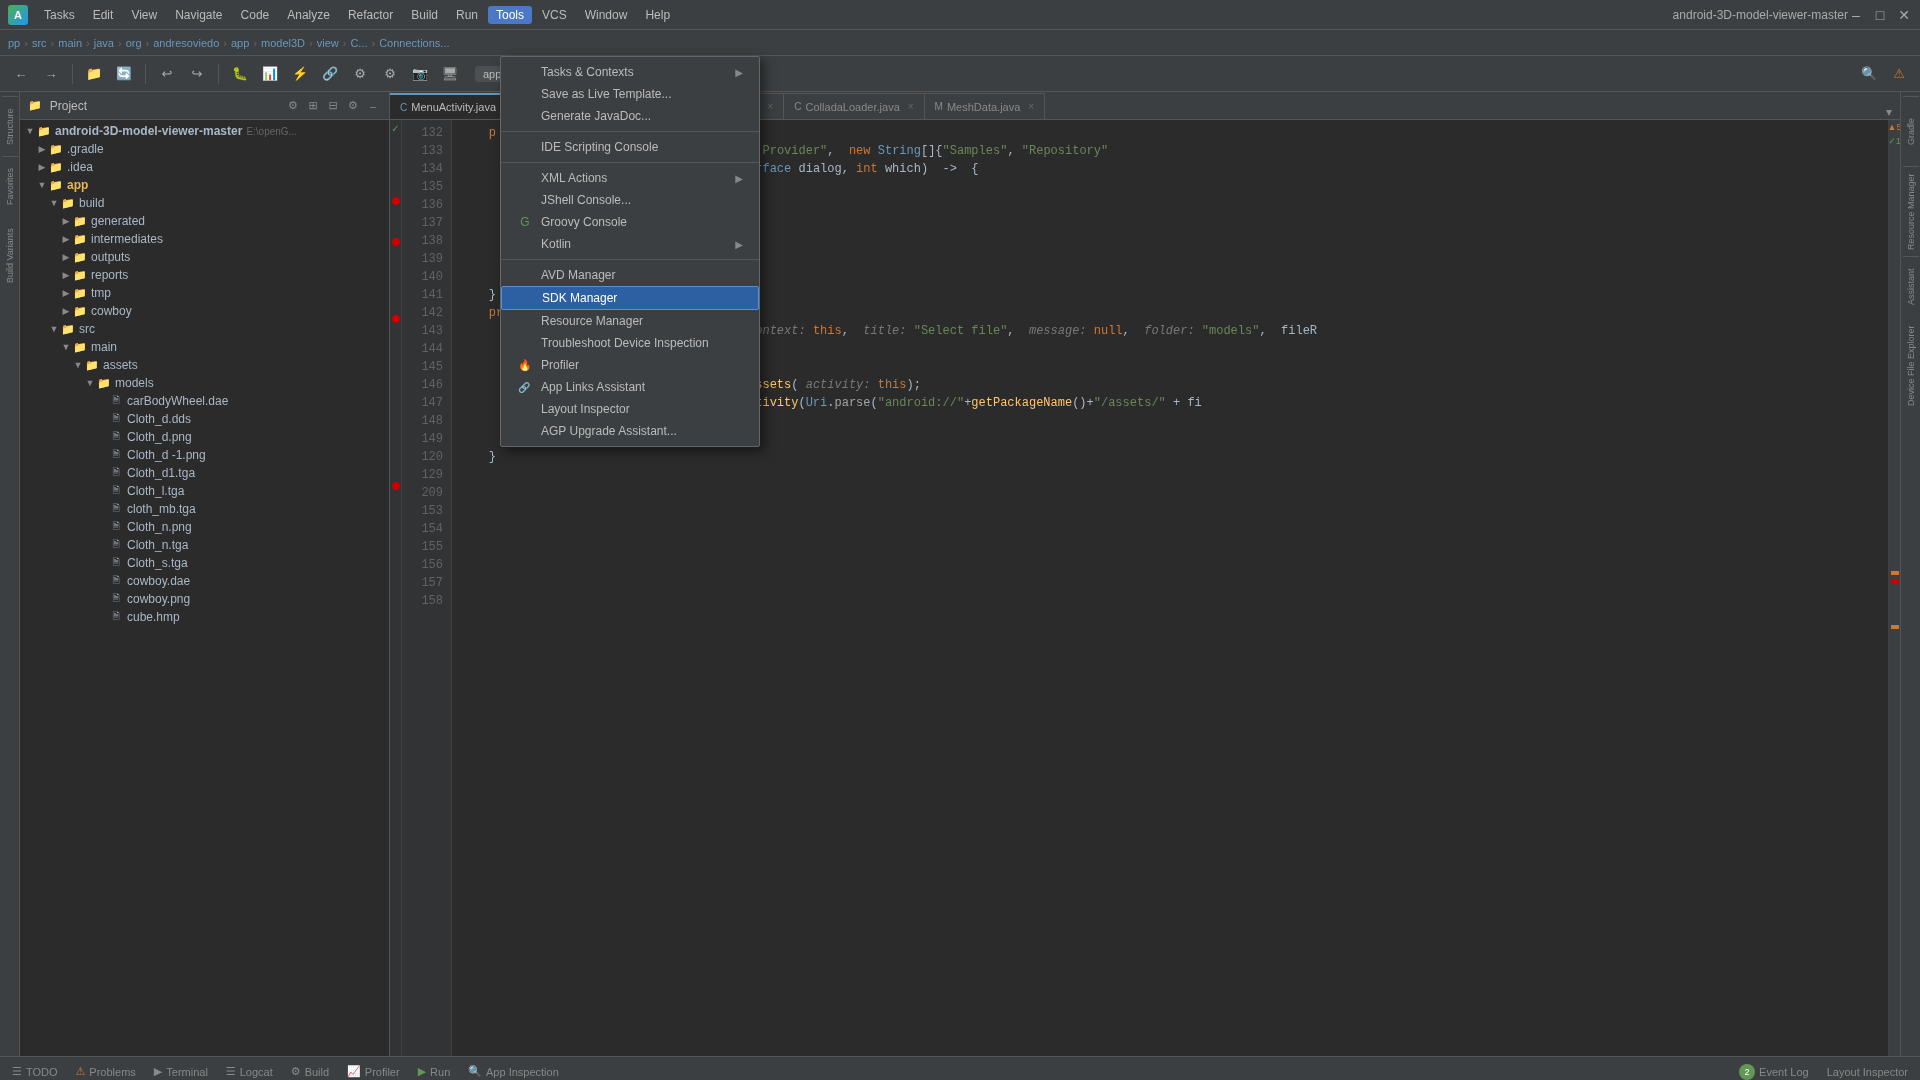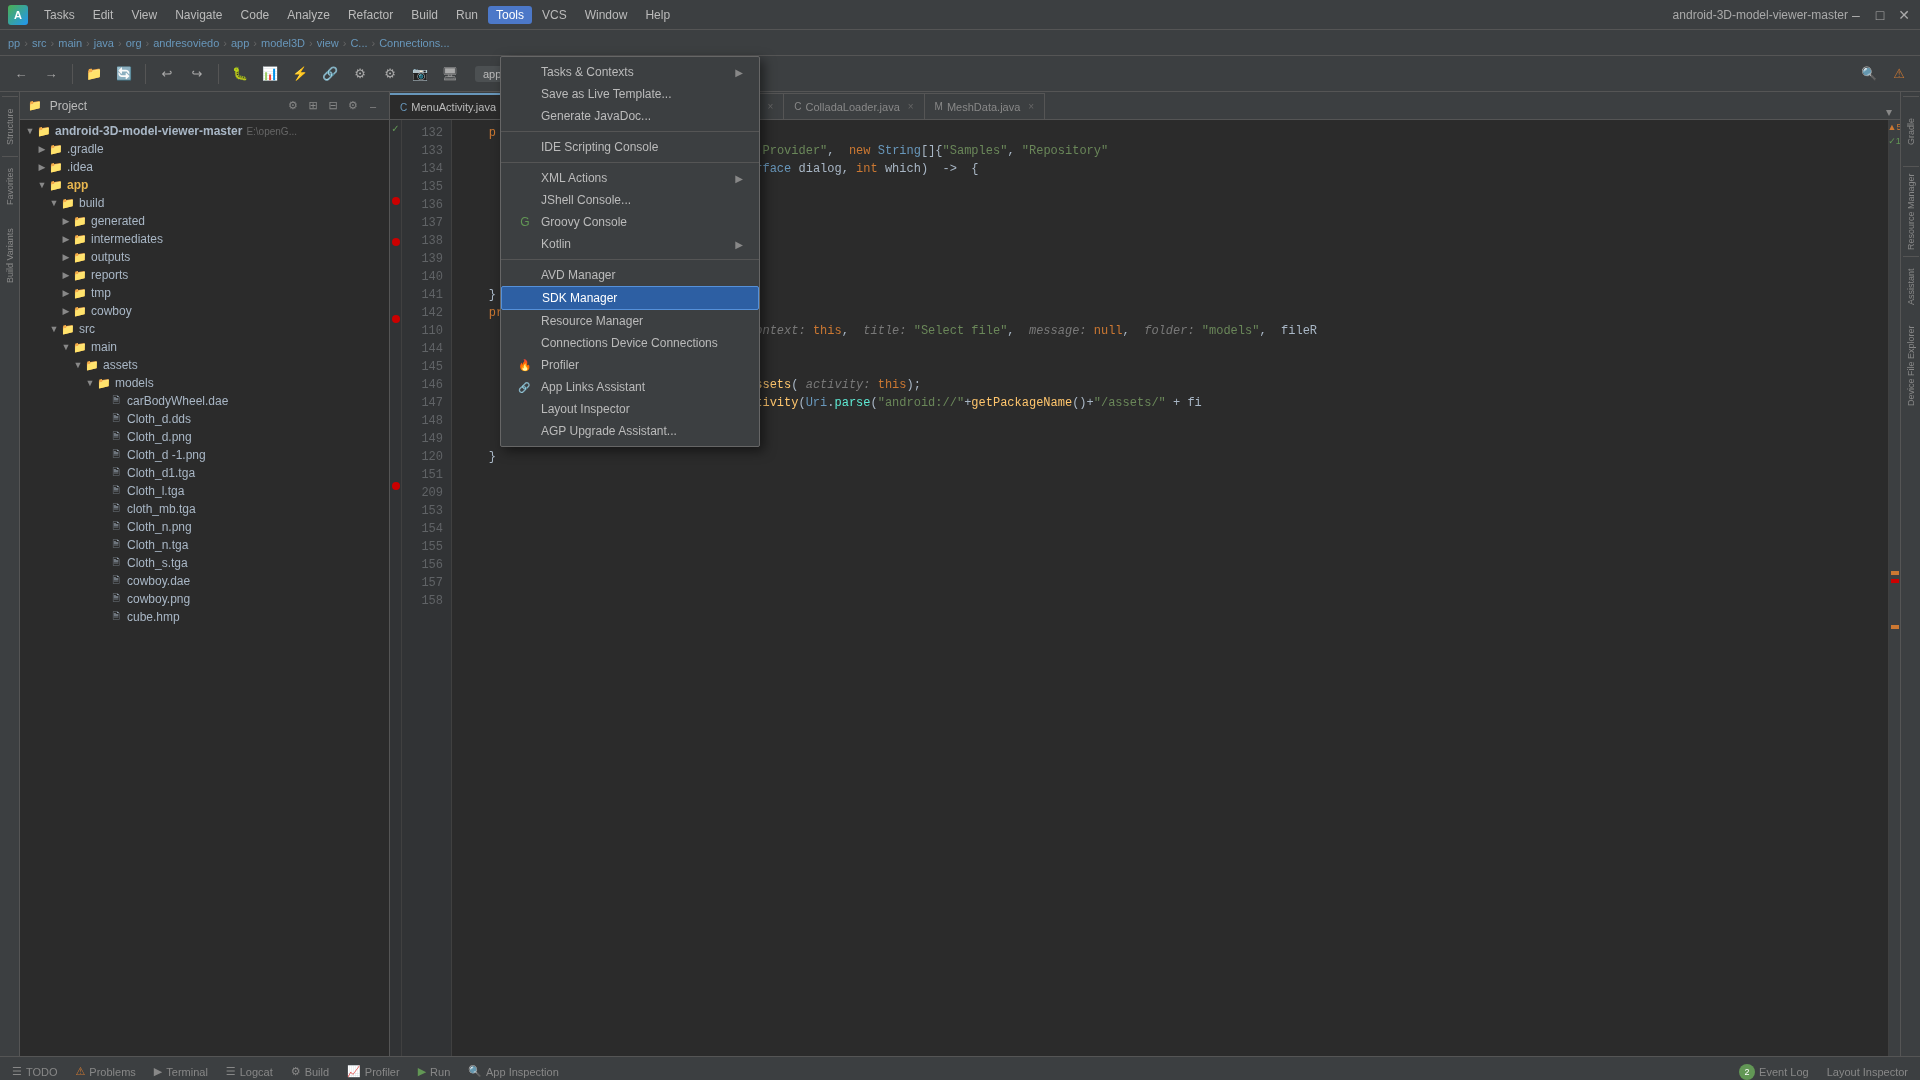--- a/index.html
+++ b/index.html
@@ -445,29 +445,29 @@
           <div>133</div>
           <div>134</div>
           <div>135</div>
           <div>136</div>
           <div>137</div>
           <div>138</div>
           <div>139</div>
           <div>140</div>
           <div>141</div>
           <div>142</div>
-          <div>110</div>
+          <div>143</div>
           <div>144</div>
           <div>145</div>
           <div>146</div>
           <div>147</div>
           <div>148</div>
           <div>149</div>
           <div>120</div>
-          <div>151</div>
+          <div>129</div>
           <div>209</div>
           <div>153</div>
           <div>154</div>
           <div>155</div>
           <div>156</div>
           <div>157</div>
           <div>158</div>
         </div>
         <div class="code-content">
           <div class="code-line"></div>
@@ -486,21 +486,21 @@
           <div class="code-line"></div>
           <div class="code-line"></div>
           <div class="code-line"></div>
           <div class="code-line"></div>
           <div class="code-line">    }</div>
           <div class="code-line">    <span style="color:#cc7832;">private void</span> <span style="color:#ffc66d;">loadModelFromAssets</span>() {</div>
           <div class="code-line">        <span style="color:#6897bb;">AssetUtils</span>.<span style="color:#ffc66d;">createChooserDialog</span>(<span style="color:#787878;font-style:italic;"> context:</span> <span style="color:#cc7832;">this</span>,  <span style="color:#787878;font-style:italic;">title:</span> <span style="color:#6a8759;">"Select file"</span>,  <span style="color:#787878;font-style:italic;">message:</span> <span style="color:#cc7832;">null</span>,  <span style="color:#787878;font-style:italic;">folder:</span> <span style="color:#6a8759;">"models"</span>,  fileR</div>
           <div class="code-line">            (<span style="color:#6897bb;">String</span> file) -&gt; {</div>
           <div class="code-line">                <span style="color:#cc7832;">if</span> (file != <span style="color:#cc7832;">null</span>) {</div>
           <div class="code-line">                    <span style="color:#6897bb;">ContentUtils</span>.<span style="color:#ffc66d;">provideAssets</span>(<span style="color:#787878;font-style:italic;"> activity:</span> <span style="color:#cc7832;">this</span>);</div>
-          <div class="code-line">                    <span style="color:#ffc66d;">launchModelRendererActivity</span>(<span style="color:#6897bb;">Uri</span>.<span style="color:#5eead4;">parse</span>(<span style="color:#6a8759;">"android://"</span>+<span style="color:#ffc66d;">getPackageName</span>()+<span style="color:#6a8759;">"/assets/"</span> + fi</div>
+          <div class="code-line">                    <span style="color:#ffc66d;">launchModelRendererActivity</span>(<span style="color:#6897bb;">Uri</span>.<span style="color:#a3a3a3;">parse</span>(<span style="color:#6a8759;">"android://"</span>+<span style="color:#ffc66d;">getPackageName</span>()+<span style="color:#6a8759;">"/assets/"</span> + fi</div>
           <div class="code-line">                }</div>
           <div class="code-line">            });</div>
           <div class="code-line">    }</div>
         </div>
 
         <div style="width:12px;background:#3c3f41;border-left:1px solid #404040;display:flex;flex-direction:column;align-items:center;padding:2px 0;">
           <div style="font-size:9px;color:#cc7832;margin-bottom:4px;">▲5</div>
           <div style="font-size:9px;color:#629755;">✓1</div>
           <div style="flex:1;"></div>
           <div style="width:8px;height:4px;background:#cc7832;margin:2px auto;"></div>
@@ -609,21 +609,21 @@
       <div class="dropdown-item highlighted">
         <span class="item-icon"></span>
         <span>SDK Manager</span>
       </div>
       <div class="dropdown-item">
         <span class="item-icon"></span>
         <span>Resource Manager</span>
       </div>
       <div class="dropdown-item">
         <span class="item-icon"></span>
-        <span>Connections Device Connections</span>
+        <span>Troubleshoot Device Inspection</span>
       </div>
       <div class="dropdown-item">
         <span class="item-icon" style="color:#e8a838;">🔥</span>
         <span>Profiler</span>
       </div>
       <div class="dropdown-item">
         <span class="item-icon" style="color:#6897bb;font-size:10px;">🔗</span>
         <span>App Links Assistant</span>
       </div>
       <div class="dropdown-item">

